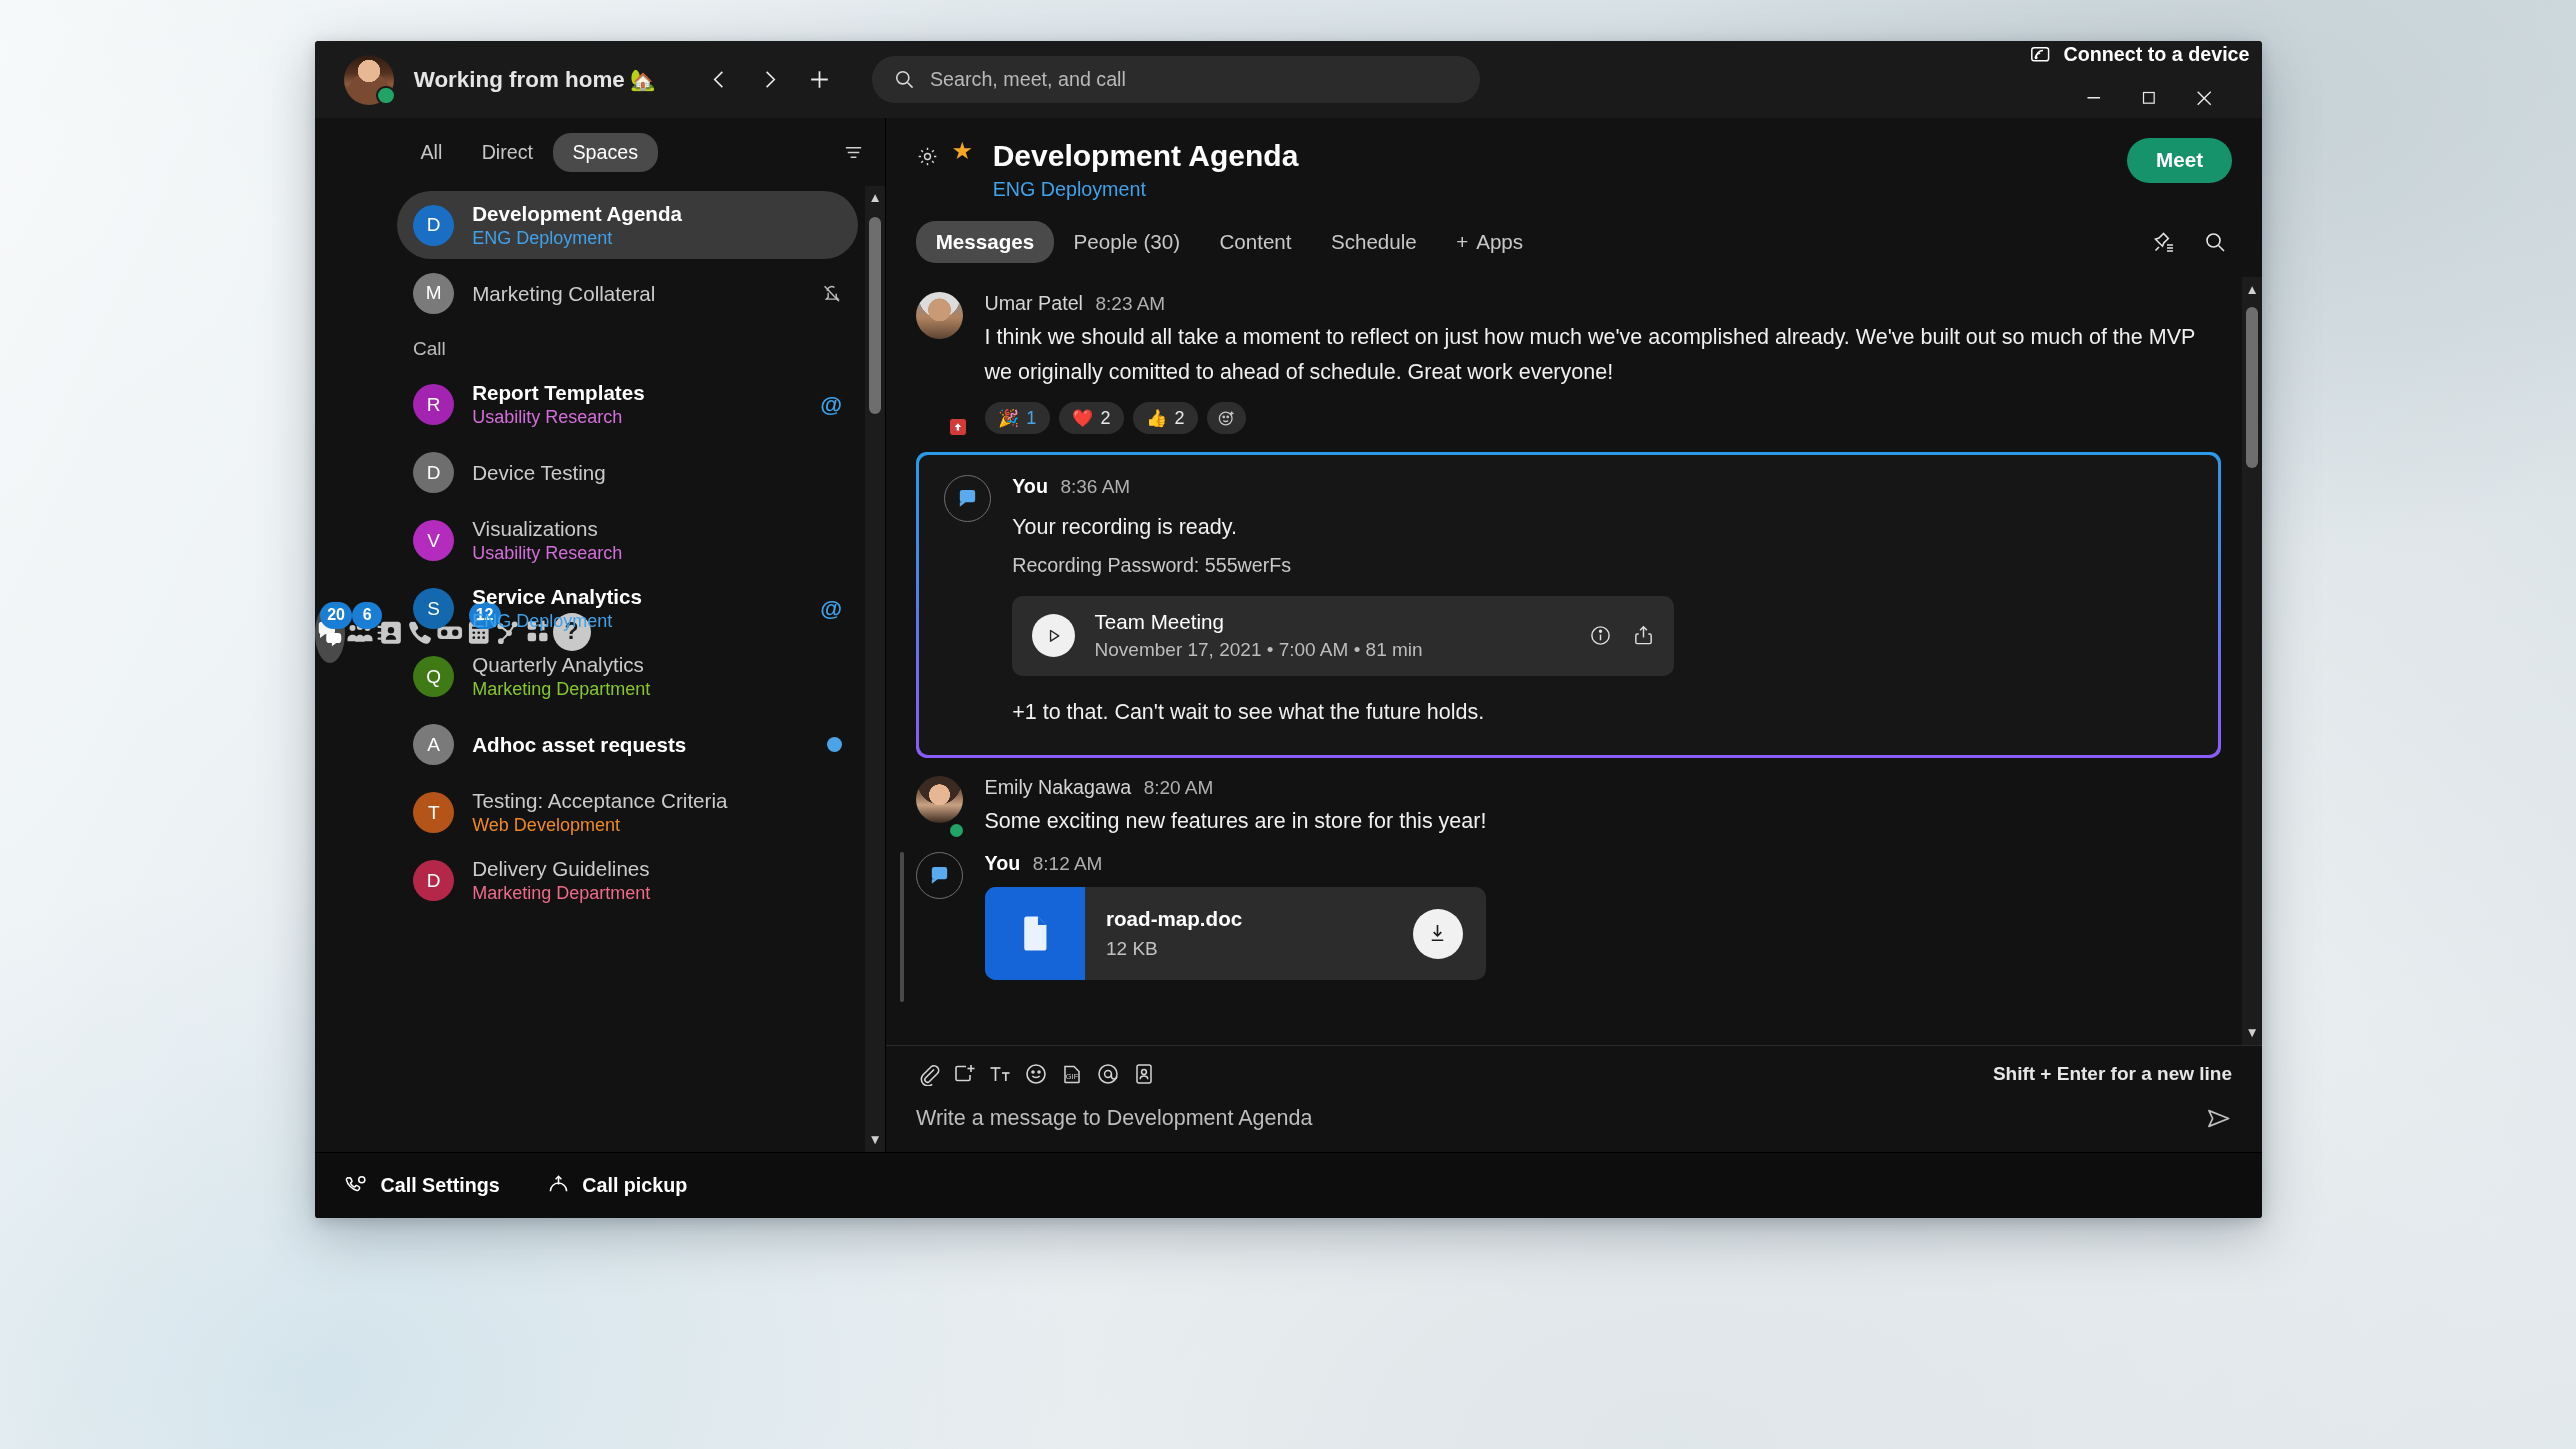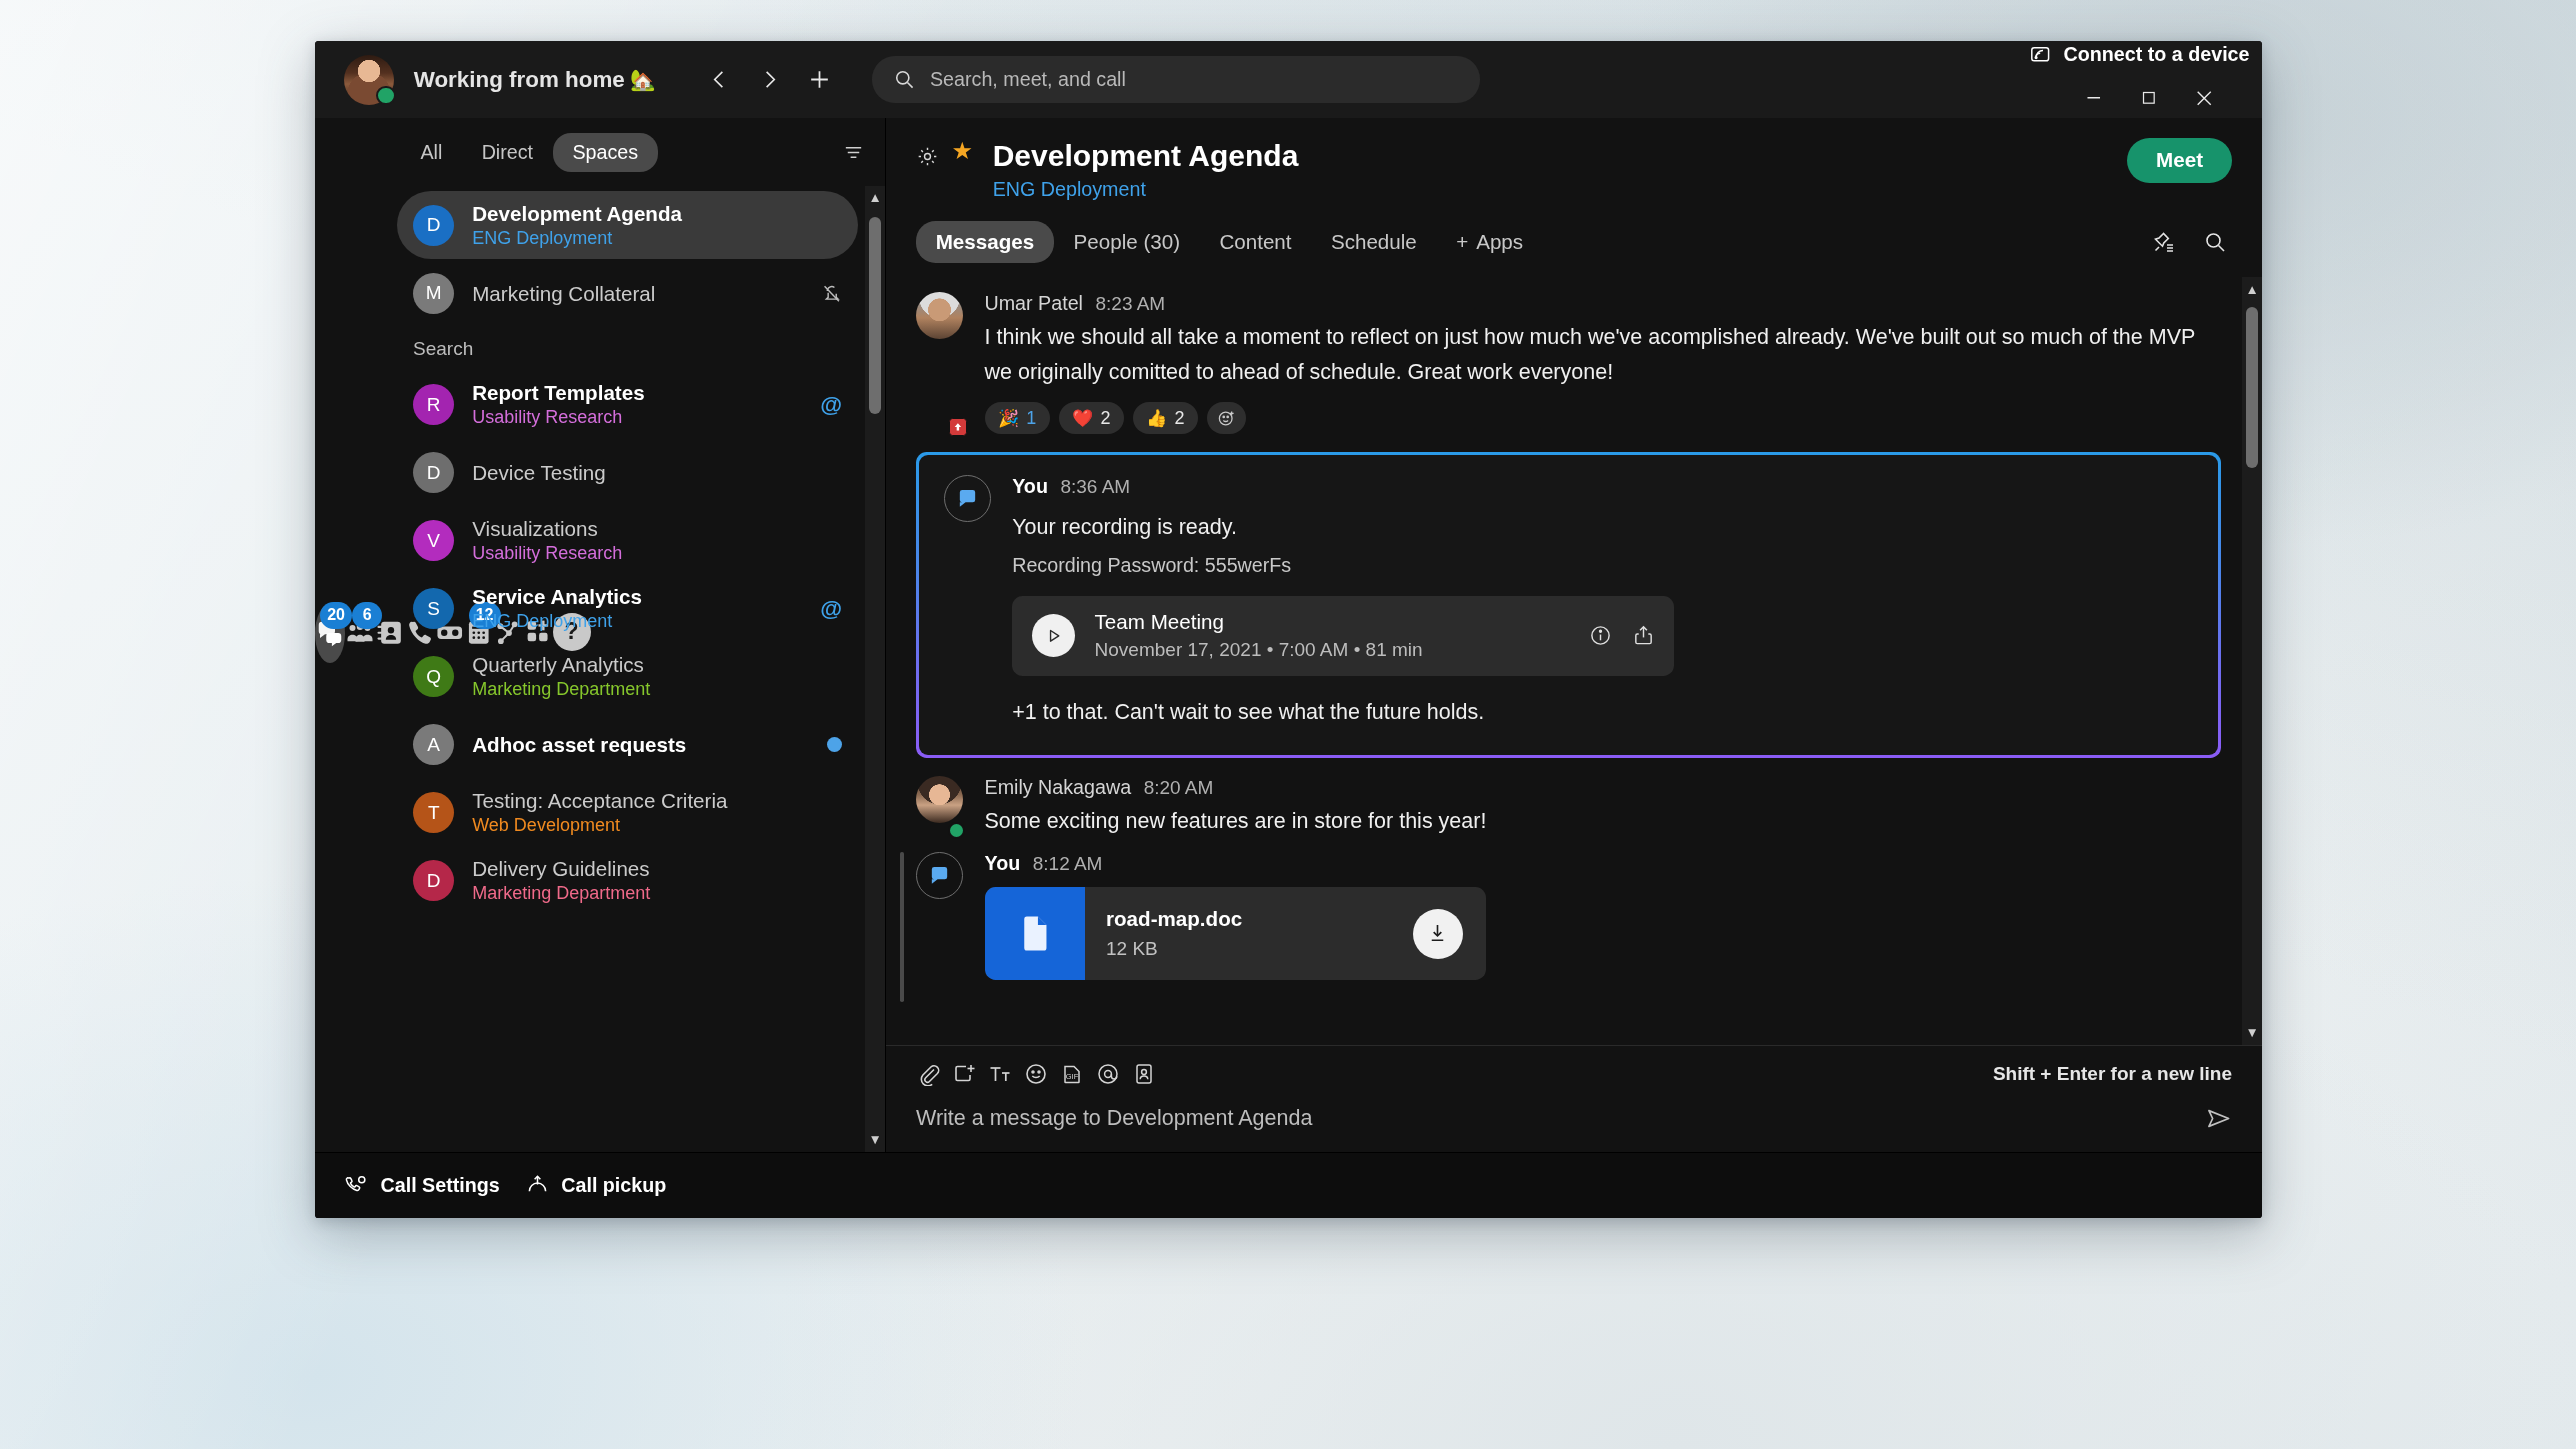--- a/index.html
+++ b/index.html
@@ -324,21 +324,21 @@
   .comp-icons { display:flex; align-items:center; gap: 12px; }
   .comp-icons .cicon { color:#d4d4d4; cursor:pointer; display:flex; }
   .comp-hint { margin-left:auto; color:#e6e6e6; font-size: 19px; font-weight:600; white-space:nowrap; }
   .comp-input-row { display:flex; align-items:center; margin-top: 19.7px; }
   .comp-ph { color:#bdbdbd; font-size: 21.5px; flex:1; cursor:text; }
   .send-btn { color:#c0c0c0; cursor:pointer; display:flex; margin-left: 18px; }
 
   
   .statusbar {
     height: 66px; background:#0d0d0d; flex-shrink:0;
-    display:flex; align-items:center; padding-left: 30px; gap: 26px;
+    display:flex; align-items:center; padding-left: 30px; gap: 47px;
     border-top: 0.9px solid #000;
   }
   .sb-item { display:flex; align-items:center; gap: 12.5px; color:#ffffff; font-size: 19.7px; font-weight:600; cursor:pointer; white-space:nowrap; }
   .sb-item .sbicon { color:#ffffff; display:flex; }
 
   .msg-sb {
     width: 19.7px; background:#1c1c1c; flex-shrink:0;
     display:flex; flex-direction:column; align-items:center;
     padding: 5.4px 0; position:relative;
   }
@@ -542,21 +542,21 @@
               <span class="mute-icon">
                 <svg width="21.5" height="21.5" viewBox="0 0 24 24" fill="none" stroke="currentColor" stroke-width="1.6">
                     <path d="M7 9a5 5 0 0 1 8-4"></path>
                     <path d="M17 12v4l2 2H6l2-2V11"></path>
                     <line x1="4" y1="3.5" x2="20" y2="20.5"></line>
                   </svg>
               </span>
             </div>
           </div>
 
-          <div class="group-label">Search</div>
+          <div class="group-label">Call</div>
 
           <div class="space-row">
             <div class="space-av" style="background:#a324b0">R</div>
             <div class="space-txt">
               <div class="space-name unread">Report Templates</div>
               <div class="space-sub" style="color:#d46edb">Usability Research</div>
             </div>
             <div class="space-right">
               <span class="at-badge">@</span>
             </div>

